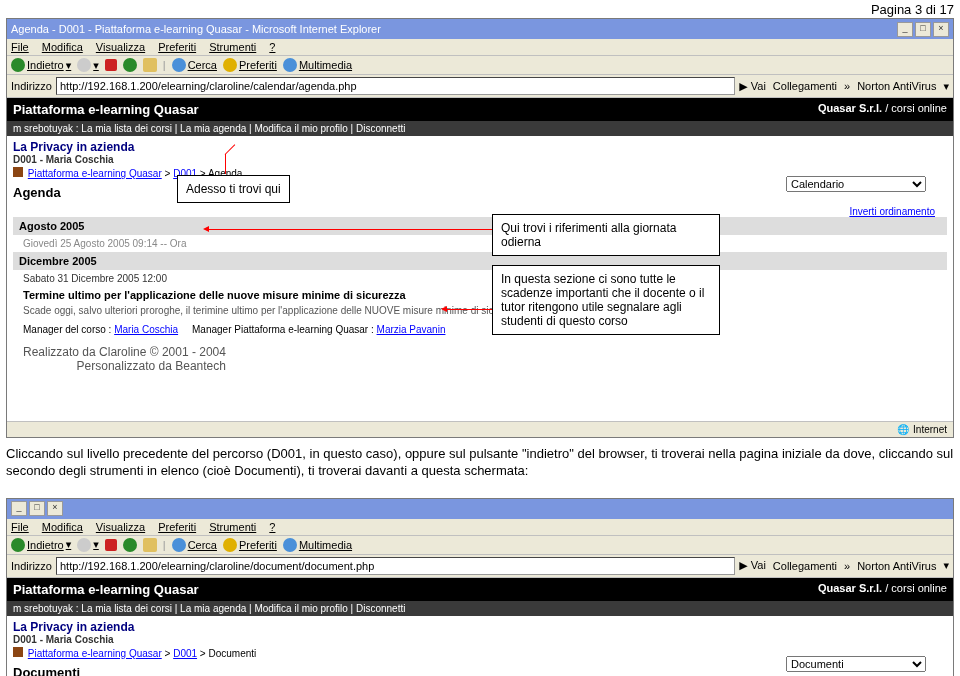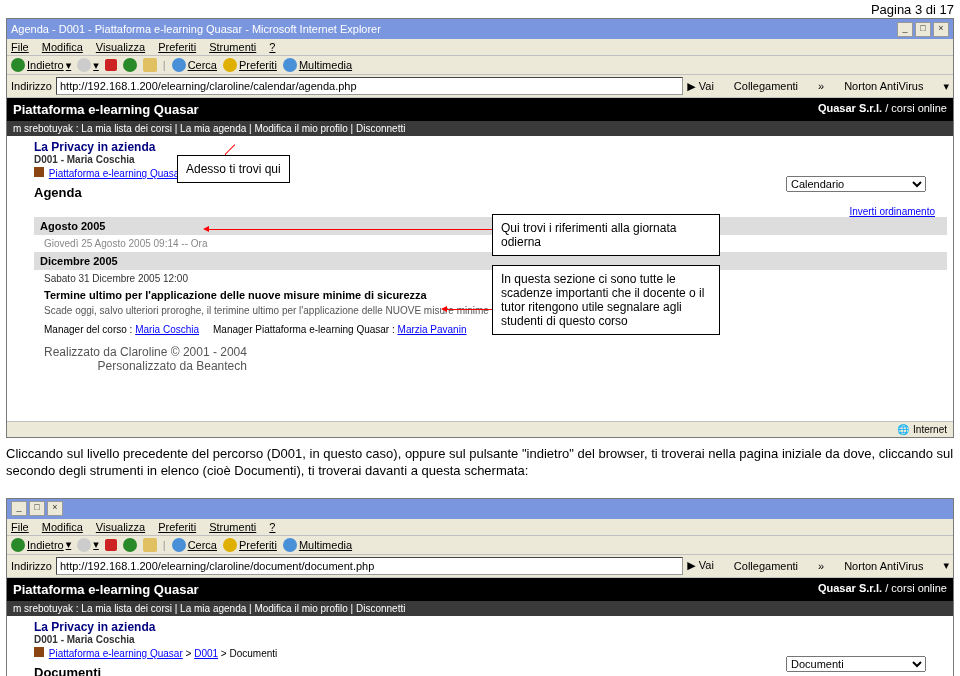--- a/index.html
+++ b/index.html
@@ -72,21 +72,21 @@
     font-size: 11px;
   }
   .addr-input {
     flex: 1;
     background: #fff;
     border: 1px inset #999;
     height: 16px;
     padding: 0 3px;
     font-size: 11px;
   }
-  .addrbar .right-group { display: flex; gap: 20px; align-items: center; white-space: nowrap; }
+  .addrbar .right-group { display: flex; gap: 7px; align-items: center; white-space: nowrap; }
   .content {
     background: #fff;
     min-height: 300px;
     margin: 0;
     position: relative;
   }
   .black-header {
     background: #000;
     color: #fff;
     font-weight: bold;
@@ -95,21 +95,21 @@
     display: flex;
     justify-content: space-between;
   }
   .black-header .right { font-weight: normal; font-size: 11px; }
   .dark-sub {
     background: #3a3a3a;
     color: #fff;
     font-size: 10px;
     padding: 2px 6px;
   }
-  .course-area { padding: 4px 6px; margin-left: 21px; }
+  .course-area { padding: 4px 6px; }
   .course-title { color: #000080; font-weight: bold; font-size: 12px; }
   .course-code { font-size: 10px; font-weight: bold; color: #333; margin-bottom: 2px; }
   .breadcrumb { font-size: 10px; margin-bottom: 4px; }
   .breadcrumb a { color: #00f; text-decoration: underline; }
   .tool-dropdown {
     position: absolute;
     right: 27px;
     top: 40px;
     font-size: 11px;
   }
@@ -274,21 +274,21 @@
         </div>
       </div>
     </div>
     <div style="height:40px;"></div>
   </div>
   <div class="statusbar">
     <span>&nbsp;</span>
     <span>🌐 <span>Internet</span></span>
   </div>
 
-  <div class="callout" style="top:136px; left:170px;text-align:center;">Adesso ti trovi qui</div>
+  <div class="callout" style="top:156px; left:170px;text-align:center;">Adesso ti trovi qui</div>
   <div class="arrow-line" style="top:135px; left:218px; width:1px; height:20px; background:red;"></div>
   <div class="arrow-line" style="top:135px; left:218px; width:14px; transform:rotate(-45deg); transform-origin:left;"></div>
 
   <div class="callout" style="top:195px; left:485px; width:210px;">Qui trovi i riferimenti alla giornata odierna</div>
   <div class="arrow-line" style="top:210px; left:200px; width:285px;"></div>
   <div class="arrow-head" style="top:207px; left:196px; border-right:6px solid red;"></div>
 
   <div class="callout" style="top:246px; left:485px; width:210px;">In questa sezione ci sono tutte le scadenze importanti che il docente o il tutor ritengono utile segnalare agli studenti di questo corso</div>
   <div class="arrow-line" style="top:290px; left:438px; width:48px;"></div>
   <div class="arrow-head" style="top:287px; left:434px; border-right:6px solid red;"></div>

